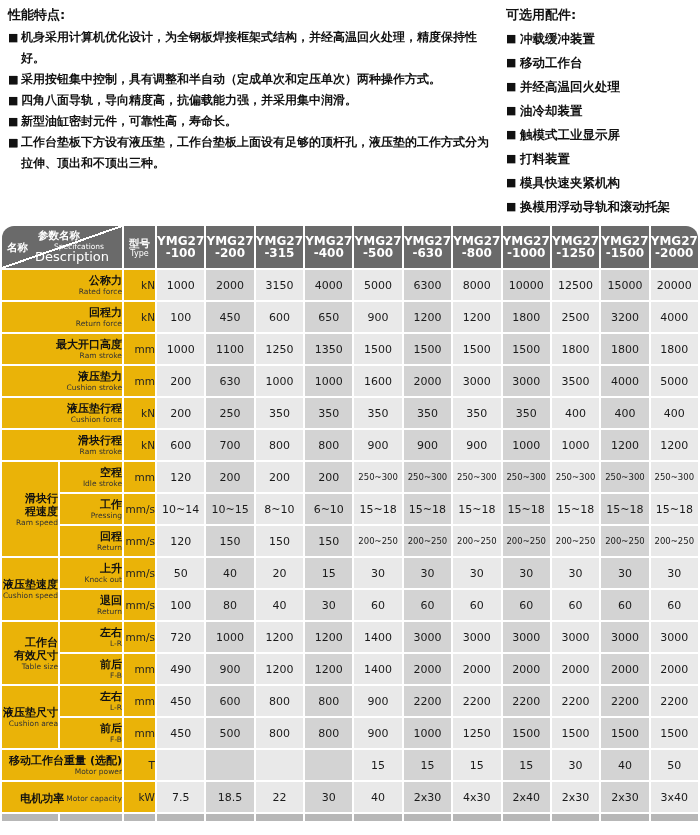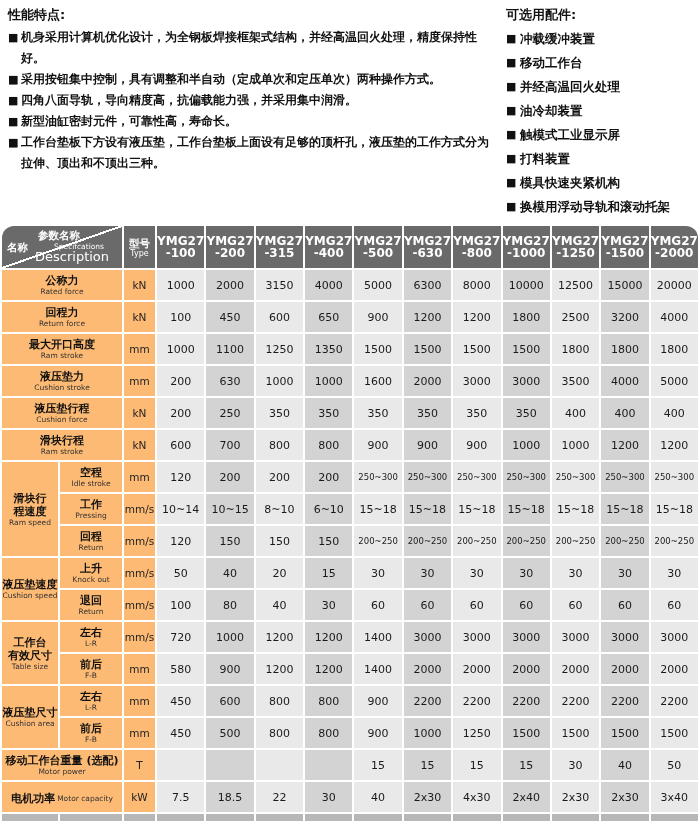--- a/index.html
+++ b/index.html
@@ -44,21 +44,21 @@
   th.corner .p-cn { position:absolute; top:3px;  left:36px; font-size:10.5px; }
   th.corner .p-en { position:absolute; top:16px; left:52px; font-size:7.5px; font-weight:normal; }
   th.corner .n-cn { position:absolute; bottom:13px; left:5px; font-size:10.5px; }
   th.corner .n-en { position:absolute; bottom:4px;  left:33px; font-size:13px; font-weight:normal; }
   th.typeh .t1 { font-size:10.5px; line-height:12px; }
   th.typeh .t2 { font-size:8px; font-weight:normal; line-height:9px; }
   th.model { font-size:12px; line-height:12px; }
   th.model:last-child { border-top-right-radius:12px; }
 
   tbody td { height:30px; }
-  td.gcell, td.scell, td.lcell, td.ucell { background:#fdba74; }
+  td.gcell, td.scell, td.lcell, td.ucell { background:#eab308;text-align:right; }
   td.gcell .cn, td.scell .cn, td.lcell .cn { font-size:11px; font-weight:bold; line-height:13px; white-space:pre-line; }
   td.gcell .en, td.scell .en, td.lcell .en { font-size:7.5px; color:#333; line-height:9px; }
   td.lcell.inline .cn, td.lcell.inline .en { display:inline; vertical-align:middle; }
   td.lcell.inline .en { margin-left:2px;margin-top:20px; }
   td.ucell { font-size:10.5px; color:#222; }
   td.vcell { font-size:11px; color:#1a1a1a; }
   td.vcell.light { background:#e9e9e9; }
   td.vcell.dark  { background:#d3d3d3; }
   tr.striprow td { height:7px; background:#b7b7b7; }
 </style>
@@ -400,21 +400,21 @@
           <td class="vcell light">3000</td>
           <td class="vcell dark">3000</td>
           <td class="vcell light">3000</td>
         </tr>
         <tr>
           <td class="scell">
             <div class="cn">前后</div>
             <div class="en">F-B</div>
           </td>
           <td class="ucell">mm</td>
-          <td class="vcell light">580</td>
+          <td class="vcell light">490</td>
           <td class="vcell dark">900</td>
           <td class="vcell light">1200</td>
           <td class="vcell dark">1200</td>
           <td class="vcell light">1400</td>
           <td class="vcell dark">2000</td>
           <td class="vcell light">2000</td>
           <td class="vcell dark">2000</td>
           <td class="vcell light">2000</td>
           <td class="vcell dark">2000</td>
           <td class="vcell light">2000</td>

